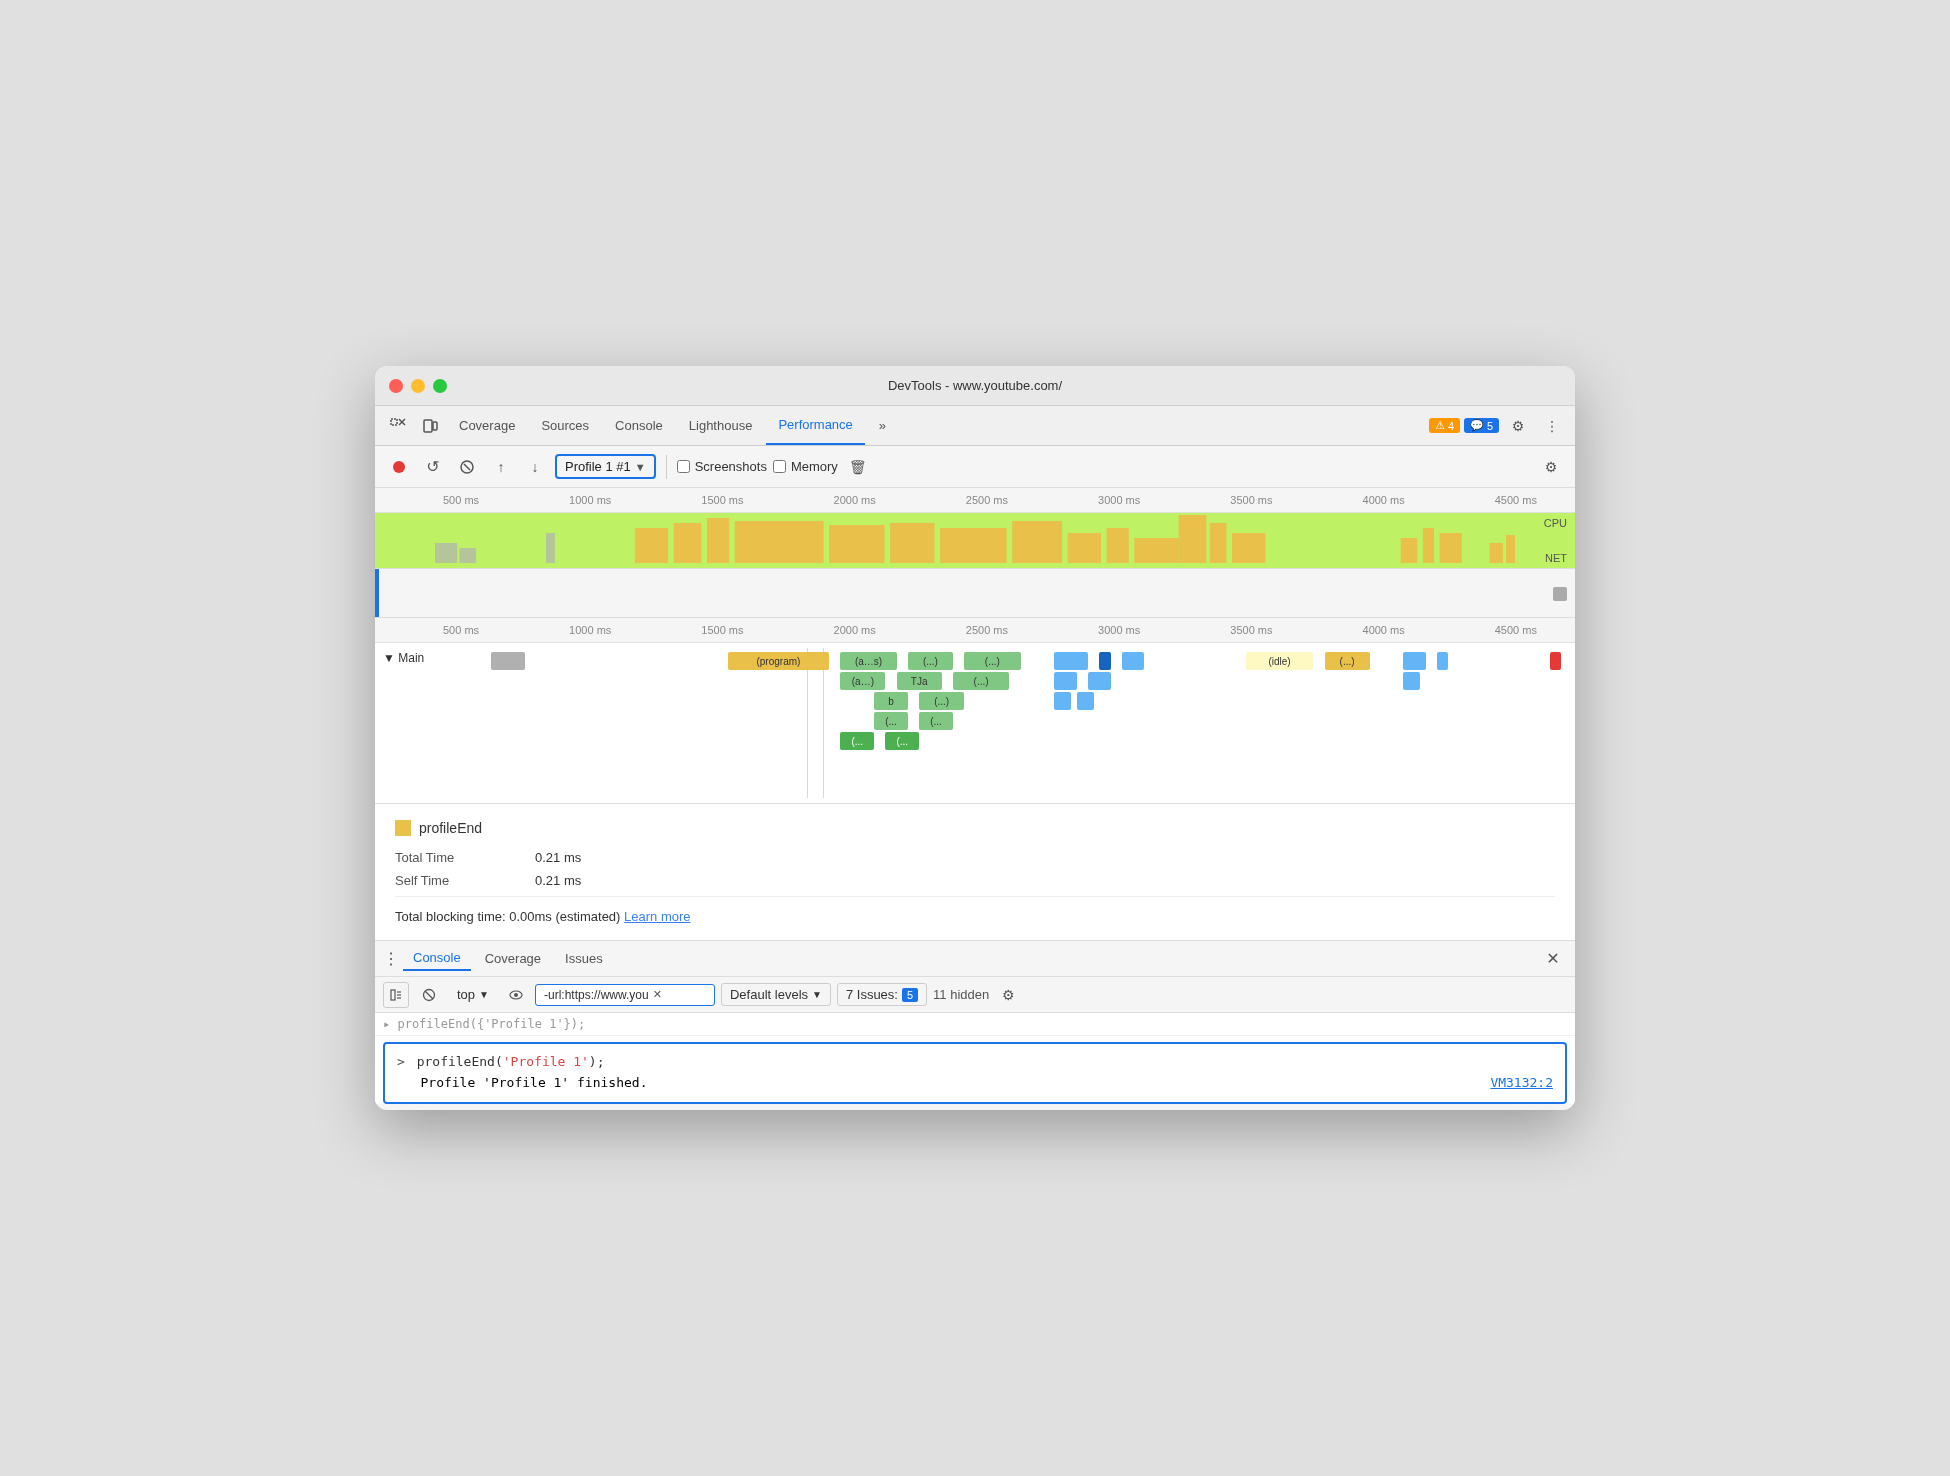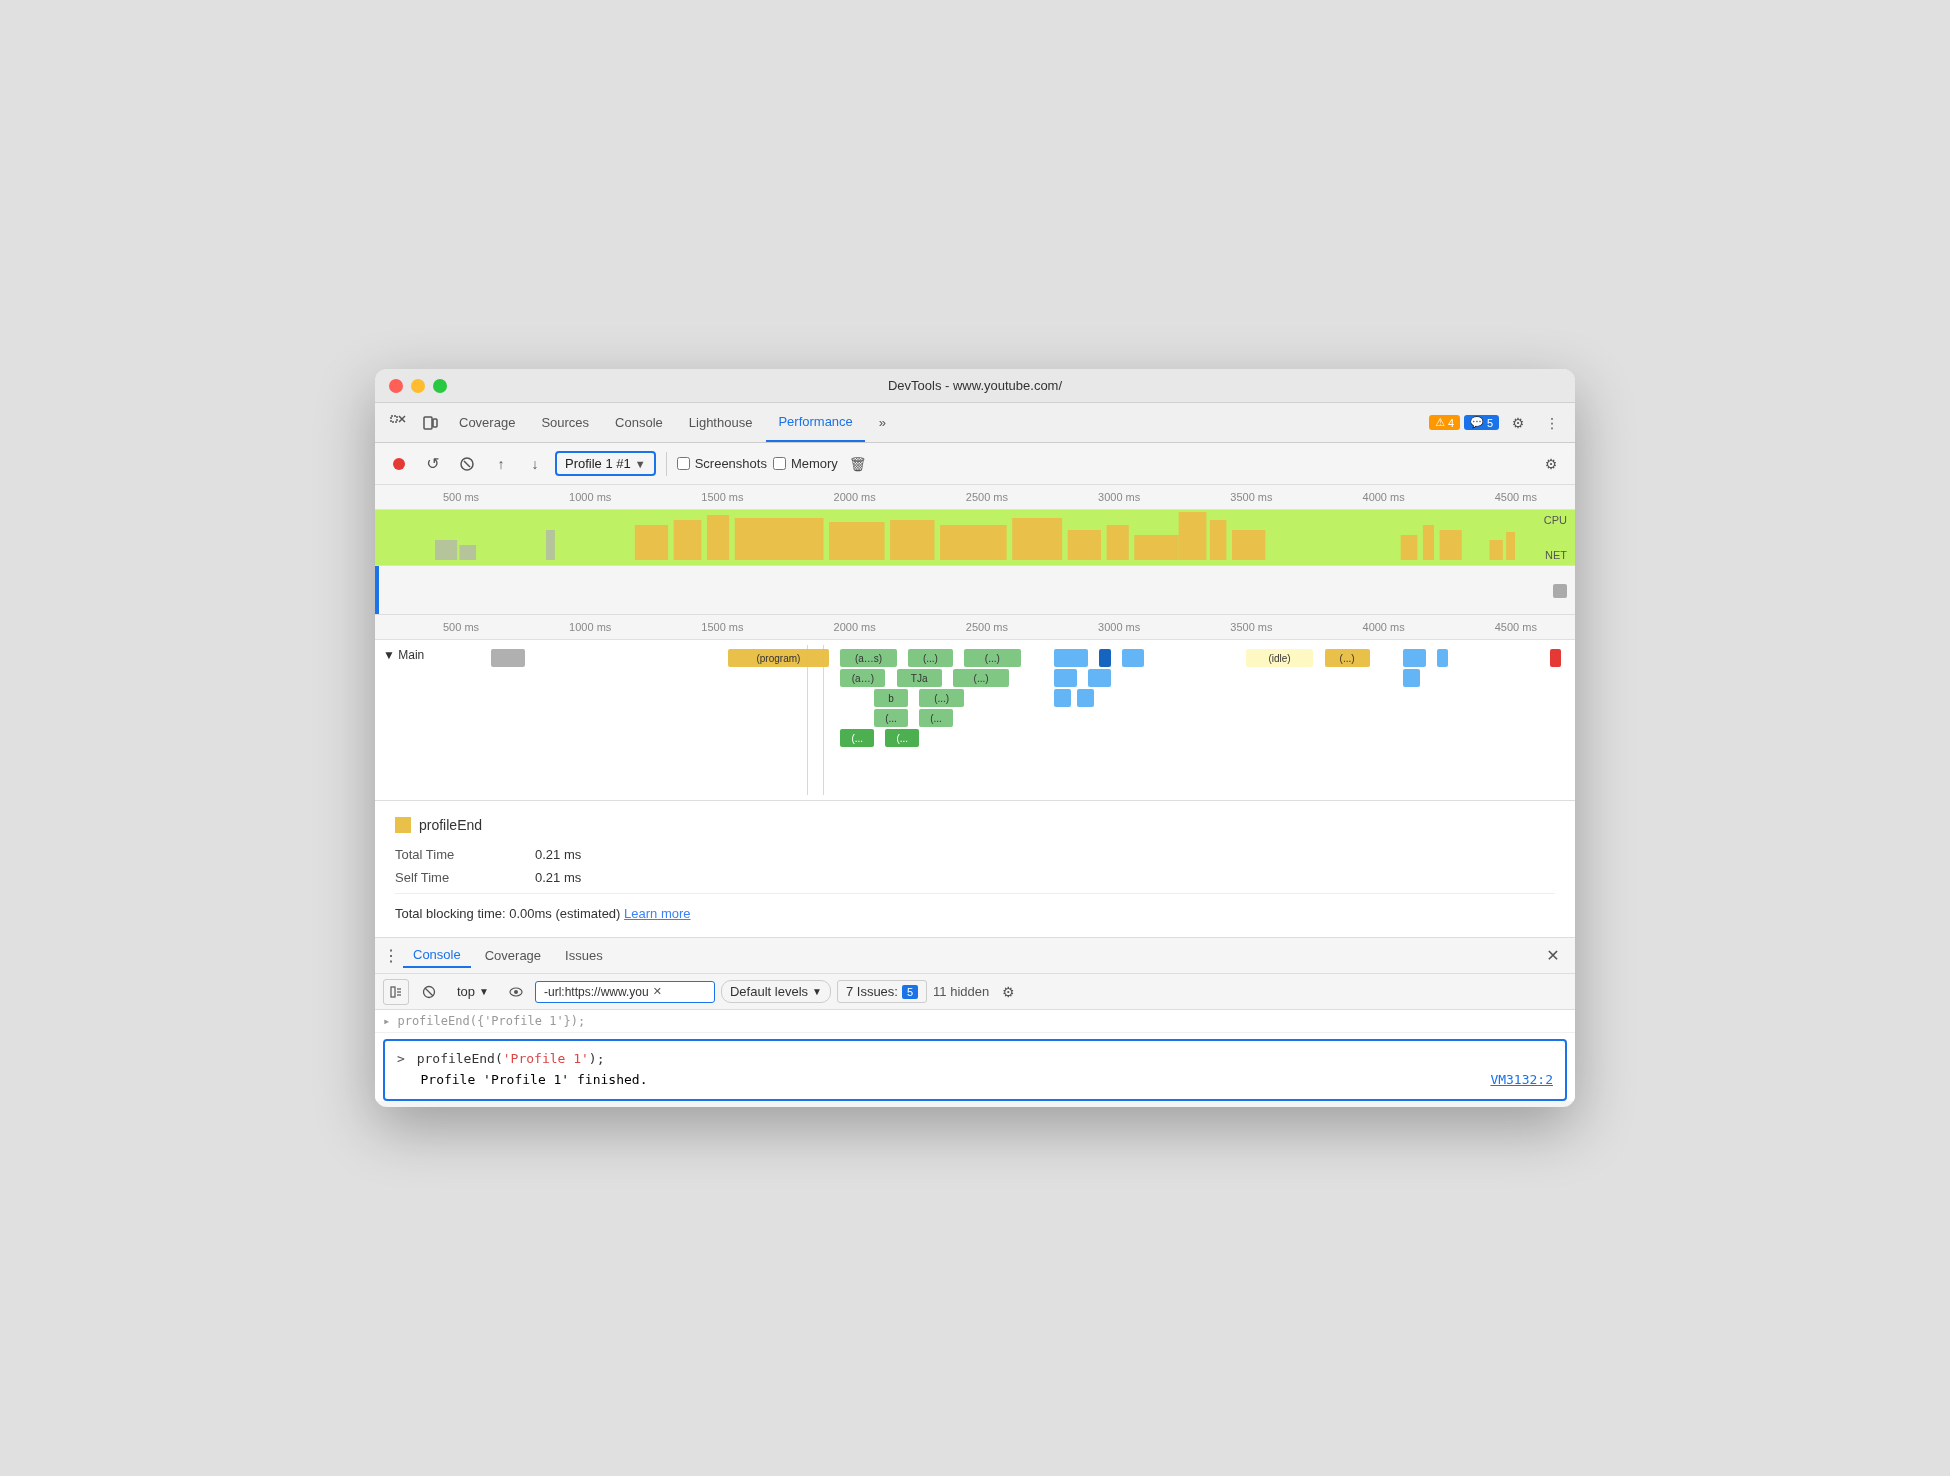--- a/index.html
+++ b/index.html
@@ -14,21 +14,21 @@
     .window {
       width: 1200px;
       background: #f5f5f5;
       border-radius: 12px;
       box-shadow: 0 20px 60px rgba(0,0,0,0.3);
       overflow: hidden;
     }
     
     .title-bar {
       background: #e8e8e8;
-      height: 34px;
+      height: 40px;
       display: flex;
       align-items: center;
       justify-content: center;
       position: relative;
       border-bottom: 1px solid #d0d0d0;
     }
     .traffic-lights {
       position: absolute;
       left: 14px;
       display: flex;
@@ -381,21 +381,21 @@
     }
     .filter-x {
       color: #555;
       cursor: pointer;
       font-size: 11px;
     }
     .console-levels {
       display: flex;
       align-items: center;
       border: 1px solid #ccc;
-      border-radius: 10px;
+      border-radius: 3px;
       padding: 3px 8px;
       font-size: 13px;
       color: #333;
       gap: 4px;
       cursor: pointer;
     }
     .issues-badge {
       display: flex;
       align-items: center;
       border: 1px solid #ccc;

